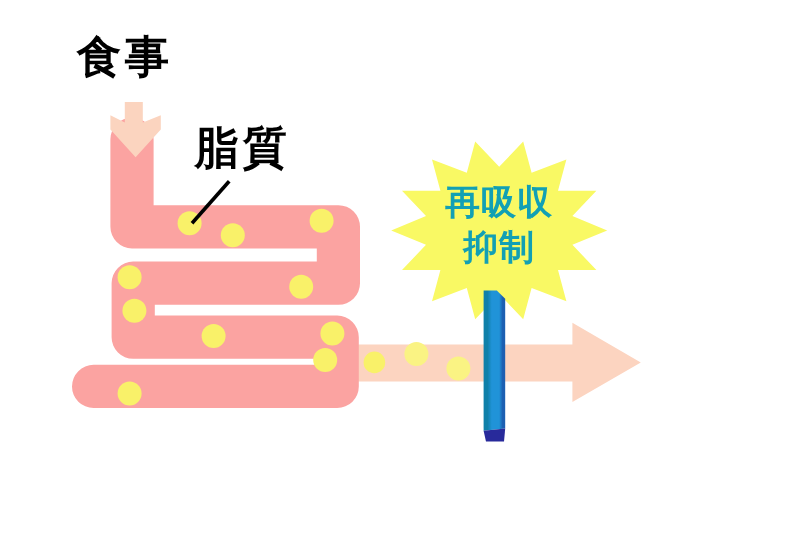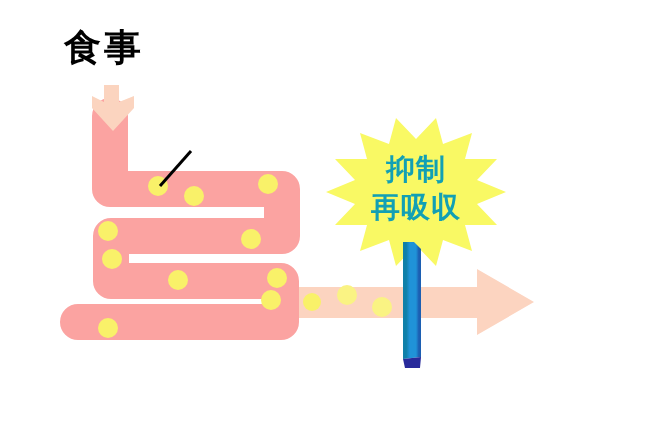--- a/index.html
+++ b/index.html
@@ -88,20 +88,21 @@
     <g>
       <rect x="556" y="108" width="48" height="246" fill="#FA7264"></rect>
       <line x1="556" y1="352" x2="604" y2="352" stroke="#F2594E" stroke-width="5"></line>
       <line x1="555" y1="111" x2="555" y2="353" stroke="#EE1D12" stroke-width="5" stroke-linecap="round"></line>
       <line x1="605" y1="111" x2="605" y2="353" stroke="#EE1D12" stroke-width="5" stroke-linecap="round"></line>
     </g>
   </svg>
 
   <div class="lbl lbl-meal">食事</div>
 
+  <div class="lbl lbl-lipid">脂質</div>
 
 
   <div class="lbl-inhibit">
+    <div>再吸収</div>
     <div>抑制</div>
-    <div>再吸収</div>
   </div>
 
 </div>
 
 </body></html>

